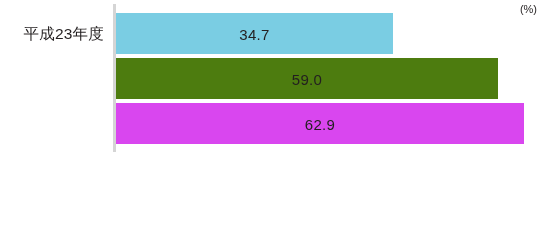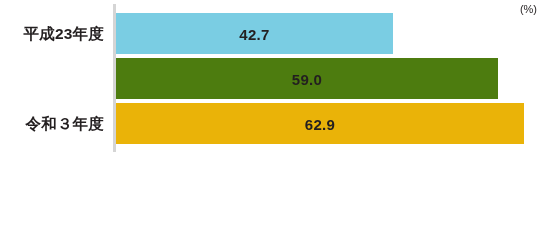--- a/index.html
+++ b/index.html
@@ -47,21 +47,20 @@
     height: 148px;
     background: #d5d5d5;
   }
   
   .bar-row {
     position: absolute;
     left: 0;
     width: 545px;
     height: 41px;
     display: block;
-    font-weight: bold;
   }
   .cat-label {
     position: absolute;
     right: 441px; 
     top: 50%;
     transform: translateY(-50%);
     font-size: 15.5px;
     color: #231f20;
     white-space: nowrap;
     letter-spacing: 0.2px;
@@ -91,33 +90,32 @@
 
 <div id="chart-root">
 
   <div class="plot">
 
     <div class="axis-line"></div>
 
     <div class="bar-row" style="top:13px;">
       <span class="cat-label">平成23年度</span>
       <div class="bar" id="bar-1" style="width: 277px; background: rgb(122, 205, 227);">
-        <span class="bar-value">42.7</span>
+        <span class="bar-value">34.7</span>
       </div>
     </div>
 
     <div class="bar-row" style="top:58px;">
       <div class="bar" id="bar-2" style="width: 382px; background: #4d7c0f;">
         <span class="bar-value">59.0</span>
       </div>
     </div>
 
     <div class="bar-row" style="top:103px;">
-      <span class="cat-label">令和３年度</span>
-      <div class="bar" id="bar-3" style="width: 408px; background: #eab308;">
+      <div class="bar" id="bar-3" style="width: 408px; background: #d946ef;">
         <span class="bar-value">62.9</span>
       </div>
     </div>
 
   </div>
 
   <div class="unit-label">(%)</div>
 
 </div>
 

